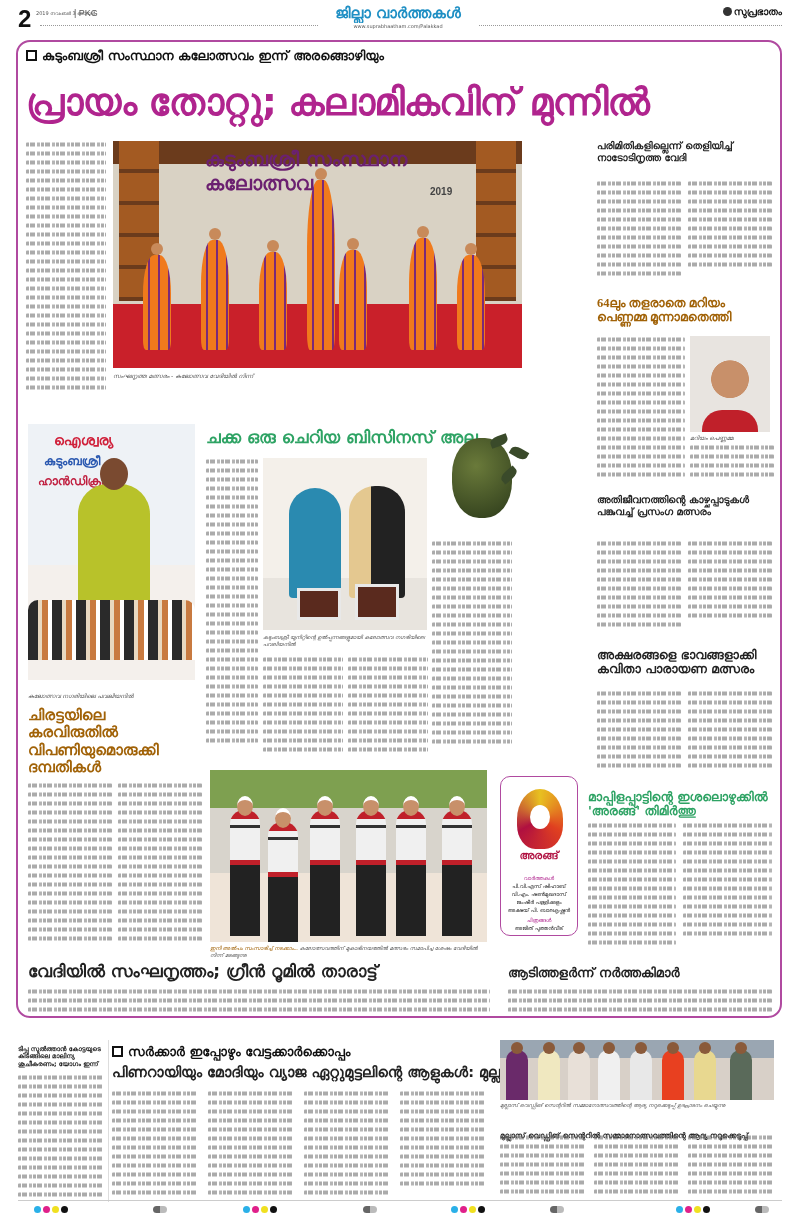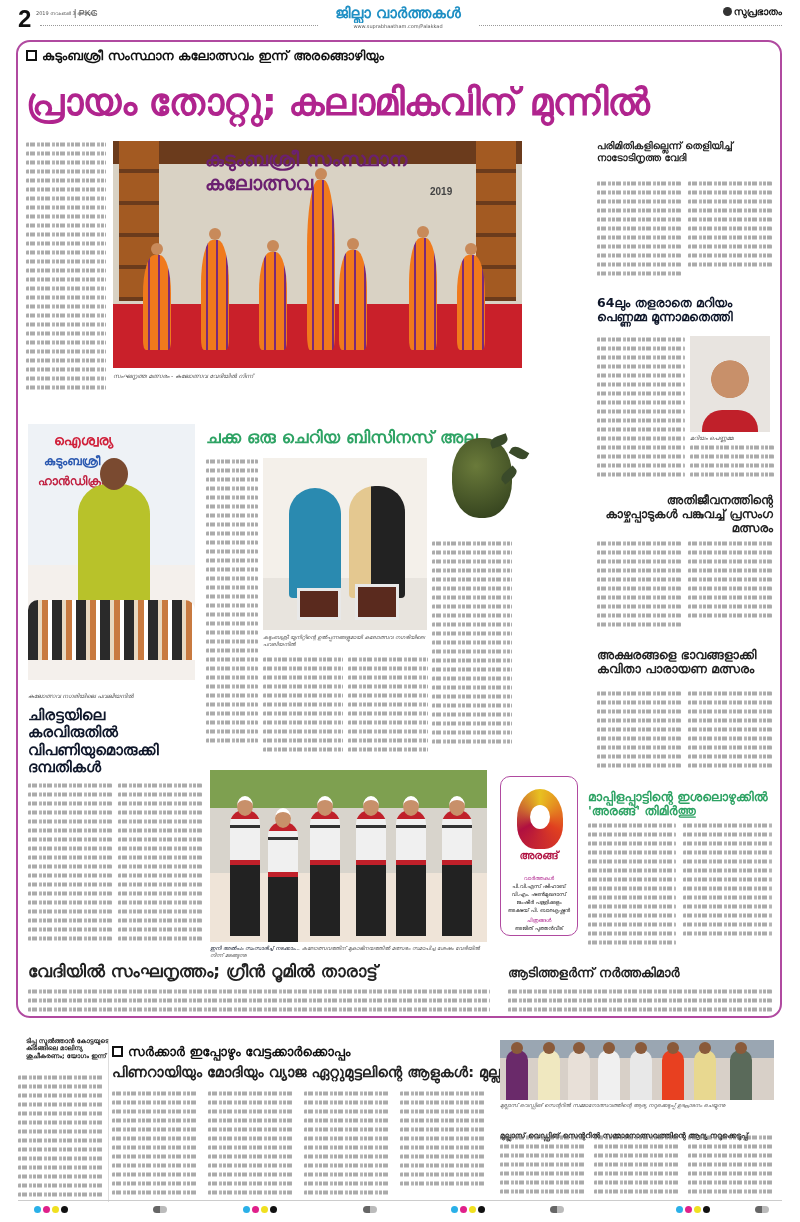--- a/index.html
+++ b/index.html
@@ -23,21 +23,21 @@
   .kicker .box { display: inline-block; width: 11px; height: 11px; border: 2px solid #111; margin-right: 5px; vertical-align: -1px; }
   .headline { position: absolute; left: 26px; top: 78px; width: 750px; font: bold 38px "DejaVu Sans", sans-serif; color: #b0248e; letter-spacing: -1px; line-height: 48px; white-space: nowrap; }
 
   .txt { position: absolute; font-size: 5.2px; line-height: 7.2px; color: #444; text-align: justify; overflow: hidden; }
   .txt .ln { display: block; height: 7.2px; background: repeating-linear-gradient(90deg, #666 0 3px, transparent 3px 4px, #666 4px 9px, transparent 9px 11px, #777 11px 14px, transparent 14px 15px); opacity: .55; margin-bottom: 1.8px; border-radius: 1px; transform: scaleY(.55); }
 
   .photo { position: absolute; overflow: hidden; }
   .cap { position: absolute; font-size: 6px; color: #555; font-style: italic; white-space: nowrap; }
 
   .h2 { position: absolute; font-weight: bold; font-family: "DejaVu Sans", sans-serif; line-height: 1.15; }
-  .pink { color: #0f172a; }
+  .pink { color: #a16207; font-family: Liberation Serif, serif; }
   .green { color: #2ea364; }
   .dark { color: #222; }
 
   
   .dance { left: 113px; top: 141px; width: 409px; height: 227px; background: linear-gradient(#6b3b1c 0 10%, #d9d2c4 10% 72%, #c9202a 72%); }
   .dance .banner { position: absolute; left: 92px; top: 6px; font: bold 20px "DejaVu Sans", sans-serif; color: #6b2070; }
   .dance .pillar { position: absolute; top: 0; width: 40px; height: 160px; background: repeating-linear-gradient(#a35a22 0 28px, #6b3b1c 28px 32px); }
   .dance .logo19 { position: absolute; left: 270px; top: 45px; font: bold 10px "Liberation Sans", sans-serif; color: #444; margin-left: 47px; }
   .dancer { position: absolute; bottom: 18px; width: 28px; border-radius: 40% 40% 10% 10%; background: repeating-linear-gradient(90deg, #f07a1c 0 5px, #7a2a7a 5px 7px, #f07a1c 7px 10px); }
   .dancer::before { content: ""; position: absolute; top: -12px; left: 8px; width: 12px; height: 12px; border-radius: 50%; background: #c88a5a; }
@@ -196,21 +196,21 @@
   </div>
 <div class="photo ajPortrait"></div>
 <div class="cap" style="left:690px;top:434px;">മറിയം പെണ്ണമ്മ</div>
 <div class="txt" style="left:690px;top:444px;width:84px;height:40px;">
     <span class="ln"></span>
     <span class="ln"></span>
     <span class="ln"></span>
     <span class="ln"></span>
   </div>
 
-<div class="h2 dark" style="left:597px;top:494px;width:176px;font-size:12px;text-align:right;">അതിജീവനത്തിന്റെ കാഴ്ചപ്പാടുകൾ പങ്കുവച്ച് പ്രസംഗ മത്സരം</div>
+<div class="h2 dark" style="left:597px;top:494px;width:176px;font-size:10px;">അതിജീവനത്തിന്റെ കാഴ്ചപ്പാടുകൾ പങ്കുവച്ച് പ്രസംഗ മത്സരം</div>
 <div class="txt" style="left:597px;top:540px;width:84px;height:96px;">
     <span class="ln"></span>
     <span class="ln"></span>
     <span class="ln"></span>
     <span class="ln"></span>
     <span class="ln"></span>
     <span class="ln"></span>
     <span class="ln"></span>
     <span class="ln"></span>
     <span class="ln"></span>
@@ -463,21 +463,21 @@
     <span class="ln"></span>
     <span class="ln"></span>
   </div>
 <div class="txt" style="left:508px;top:988px;width:264px;height:28px;">
     <span class="ln"></span>
     <span class="ln"></span>
     <span class="ln"></span>
   </div>
 
 <div class="lbox">
-  <div class="h2 dark" style="left:0;top:0;width:86px;font-size:6.5px;margin-left:8px;">ടിപ്പു സുൽത്താൻ കോട്ടയുടെ കിടങ്ങിലെ മാലിന്യ ശുചീകരണം; യോഗം ഇന്ന്</div>
+  <div class="h2 dark" style="left:0;top:8px;width:86px;font-size:6.5px;">ടിപ്പു സുൽത്താൻ കോട്ടയുടെ കിടങ്ങിലെ മാലിന്യ ശുചീകരണം; യോഗം ഇന്ന്</div>
   <div class="txt" style="left:0;top:36px;width:86px;height:124px;">
       <span class="ln"></span>
       <span class="ln"></span>
       <span class="ln"></span>
       <span class="ln"></span>
       <span class="ln"></span>
       <span class="ln"></span>
       <span class="ln"></span>
       <span class="ln"></span>
       <span class="ln"></span>

